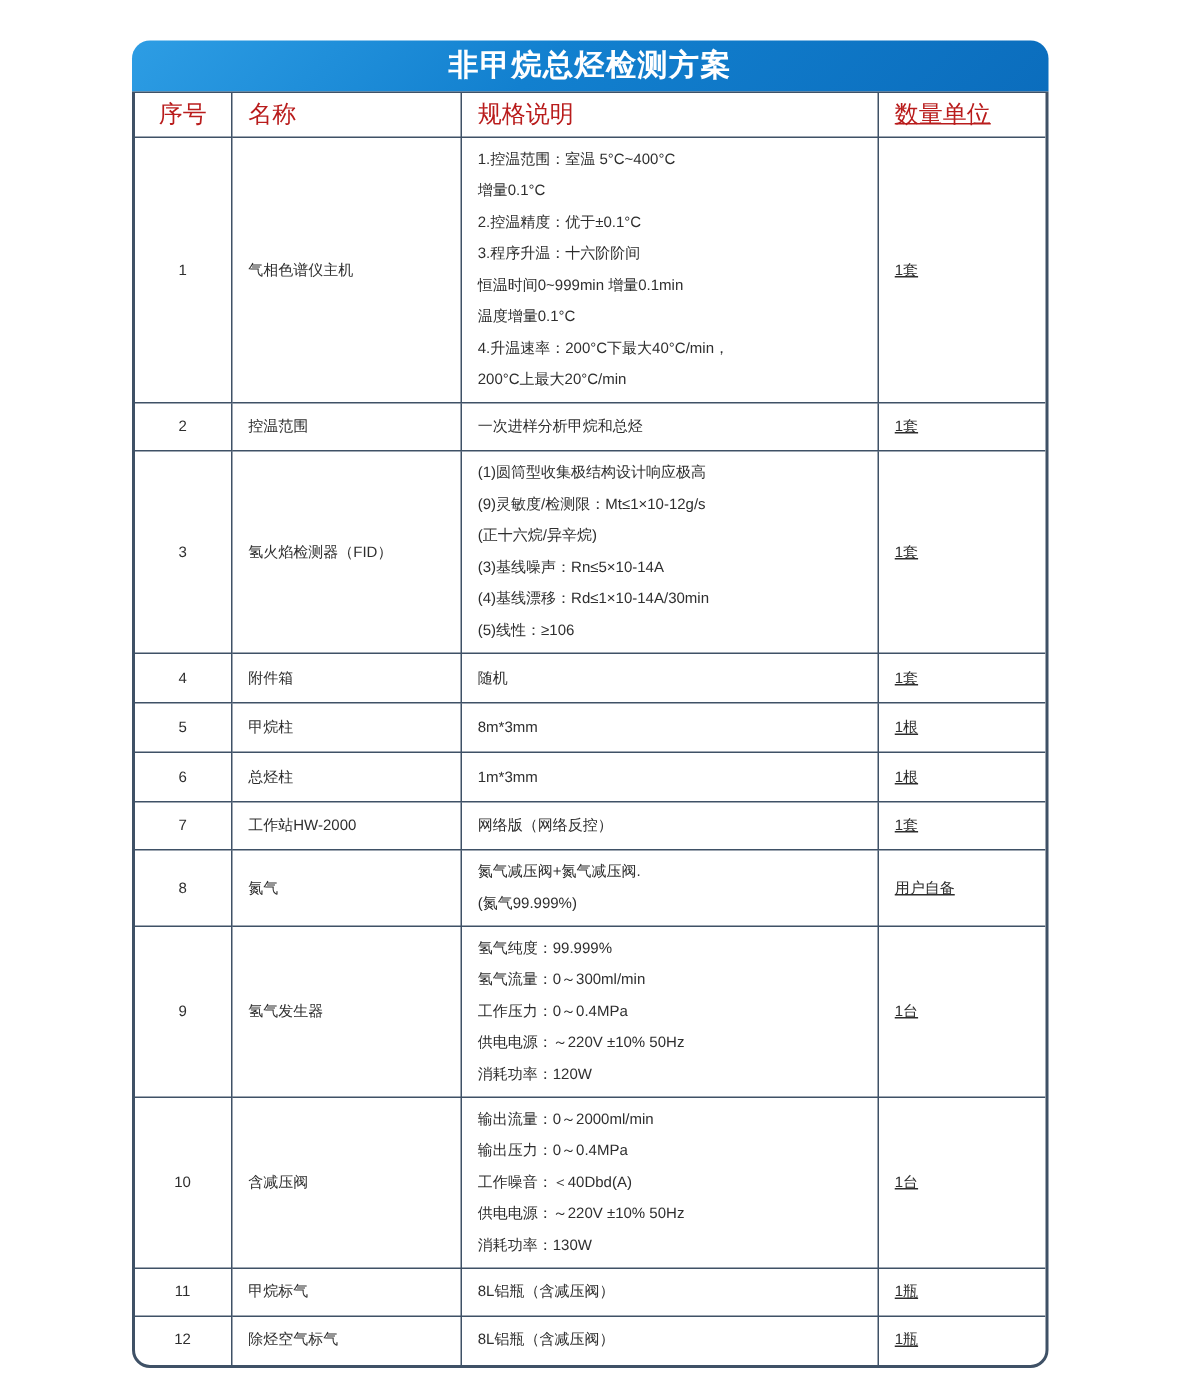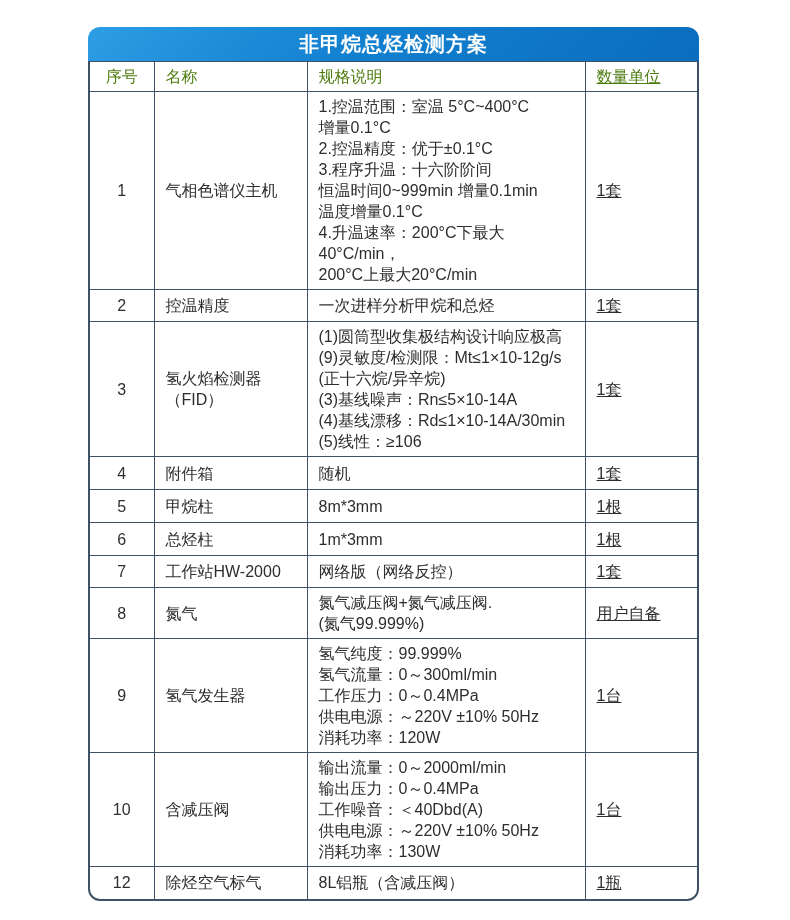--- a/index.html
+++ b/index.html
@@ -47,28 +47,28 @@
     table-layout: fixed;
   }
   col.c-no   { width: 64px;  }
   col.c-name { width: 153px; }
   col.c-spec { width: 278px; }
   col.c-qty  { width: 112px; }
   th, td {
     border-right: 1.5px solid #3f5166;
     border-bottom: 1.5px solid #3f5166;
     vertical-align: middle;
-    font-size: 16px;
+    font-size: 10px;
     font-weight: normal;
     padding: 4px 8px 4px 11px;
     line-height: 21px;
   }
   th:last-child, td:last-child { border-right: none; text-decoration: underline; }
   tr:last-child td { border-bottom: none; }
-  th { text-align: left; height: 28px; font-size: 16px; color: #4d7c0f; }
+  th { text-align: left; height: 28px; font-size: 16px; color: #b91c1c; }
   td.no { text-align: center; padding-left: 2px; padding-right: 2px; }
   th.no { text-align: center; padding-left: 2px; padding-right: 2px; }
   td.spec { white-space: pre-line; }
   td.name, td.qty { white-space: pre-line; }
 </style>
 </head>
 <body>
 
 <div class="canvas">
   <div class="sheet">
@@ -100,21 +100,21 @@
 2.控温精度：优于±0.1°C
 3.程序升温：十六阶阶间
 恒温时间0~999min 增量0.1min
 温度增量0.1°C
 4.升温速率：200°C下最大40°C/min，
 200°C上最大20°C/min</td>
             <td class="qty">1套</td>
           </tr>
           <tr style="height:32px;">
             <td class="no">2</td>
-            <td class="name">控温精度</td>
+            <td class="name">控温范围</td>
             <td class="spec">一次进样分析甲烷和总烃</td>
             <td class="qty">1套</td>
           </tr>
           <tr style="height:132px;">
             <td class="no">3</td>
             <td class="name">氢火焰检测器（FID）</td>
             <td class="spec">(1)圆筒型收集极结构设计响应极高
 (9)灵敏度/检测限：Mt≤1×10-12g/s
 (正十六烷/异辛烷)
 (3)基线噪声：Rn≤5×10-14A
@@ -167,20 +167,26 @@
             <td class="no">10</td>
             <td class="name">含减压阀</td>
             <td class="spec">输出流量：0～2000ml/min
 输出压力：0～0.4MPa
 工作噪音：＜40Dbd(A)
 供电电源：～220V ±10% 50Hz
 消耗功率：130W</td>
             <td class="qty">1台</td>
           </tr>
           <tr style="height:32px;">
+            <td class="no">11</td>
+            <td class="name">甲烷标气</td>
+            <td class="spec">8L铝瓶（含减压阀）</td>
+            <td class="qty">1瓶</td>
+          </tr>
+          <tr style="height:32px;">
             <td class="no">12</td>
             <td class="name">除烃空气标气</td>
             <td class="spec">8L铝瓶（含减压阀）</td>
             <td class="qty">1瓶</td>
           </tr>
 
         </tbody>
       </table>
     </div>
 

